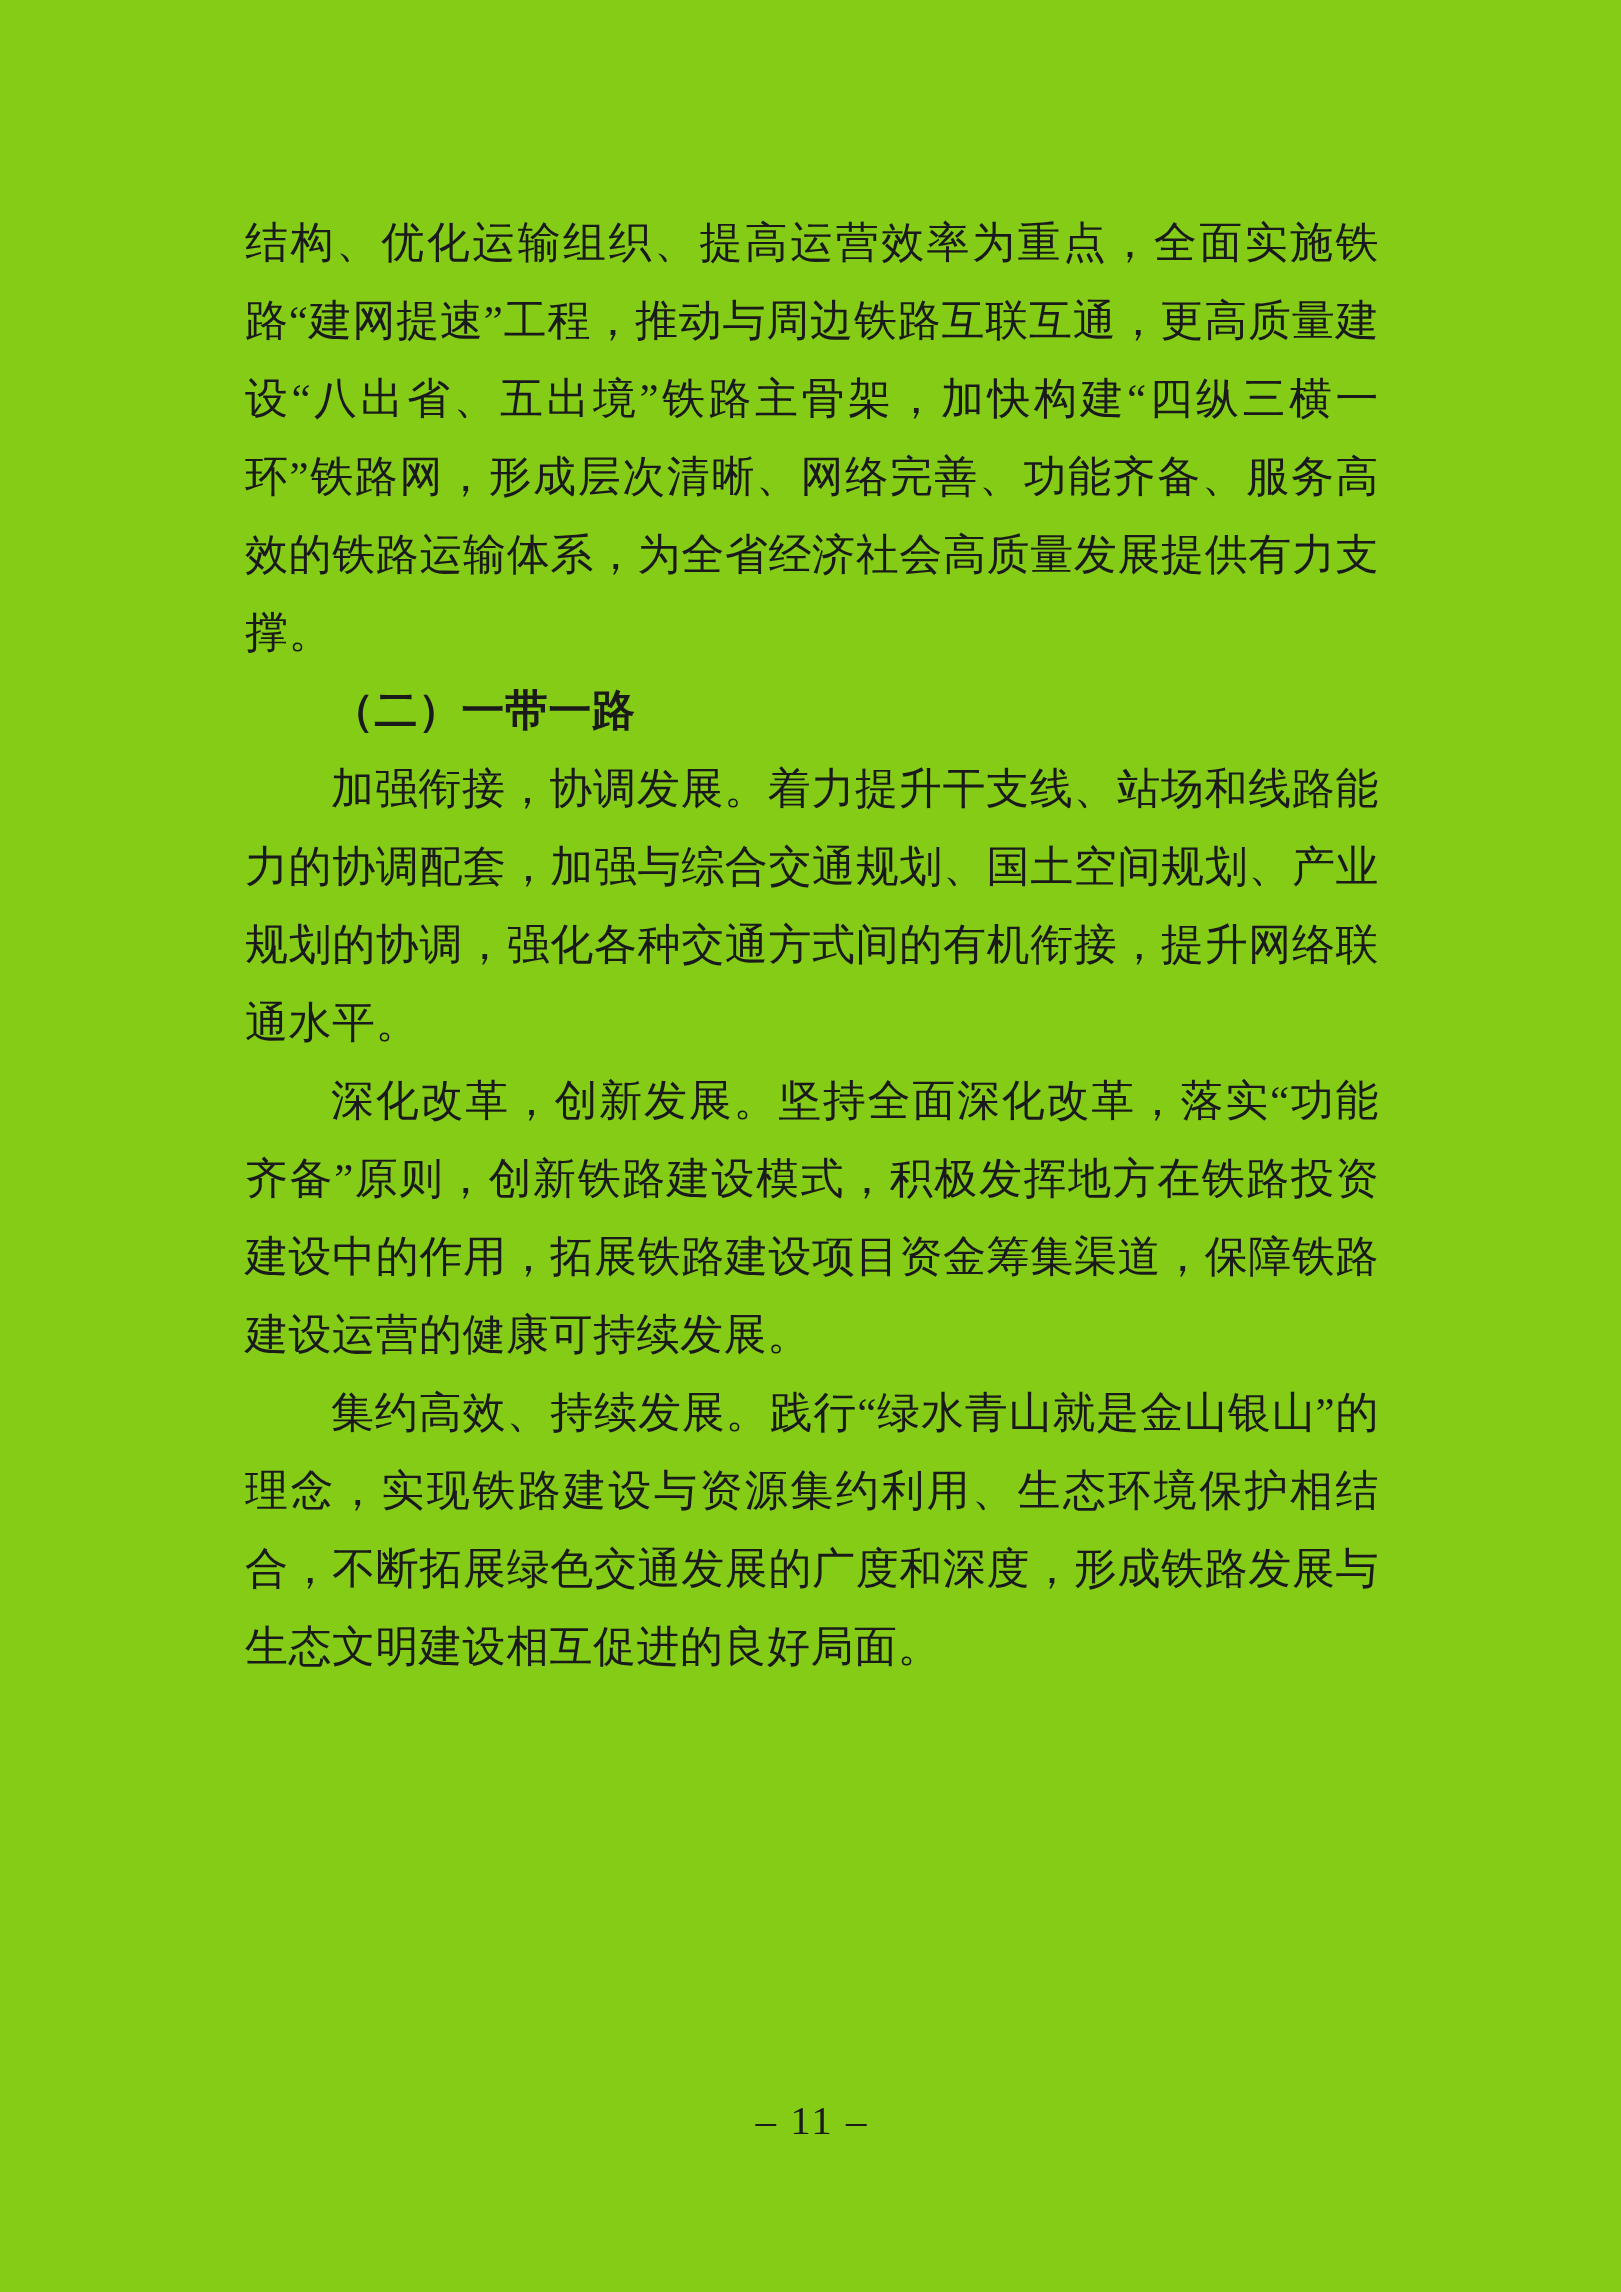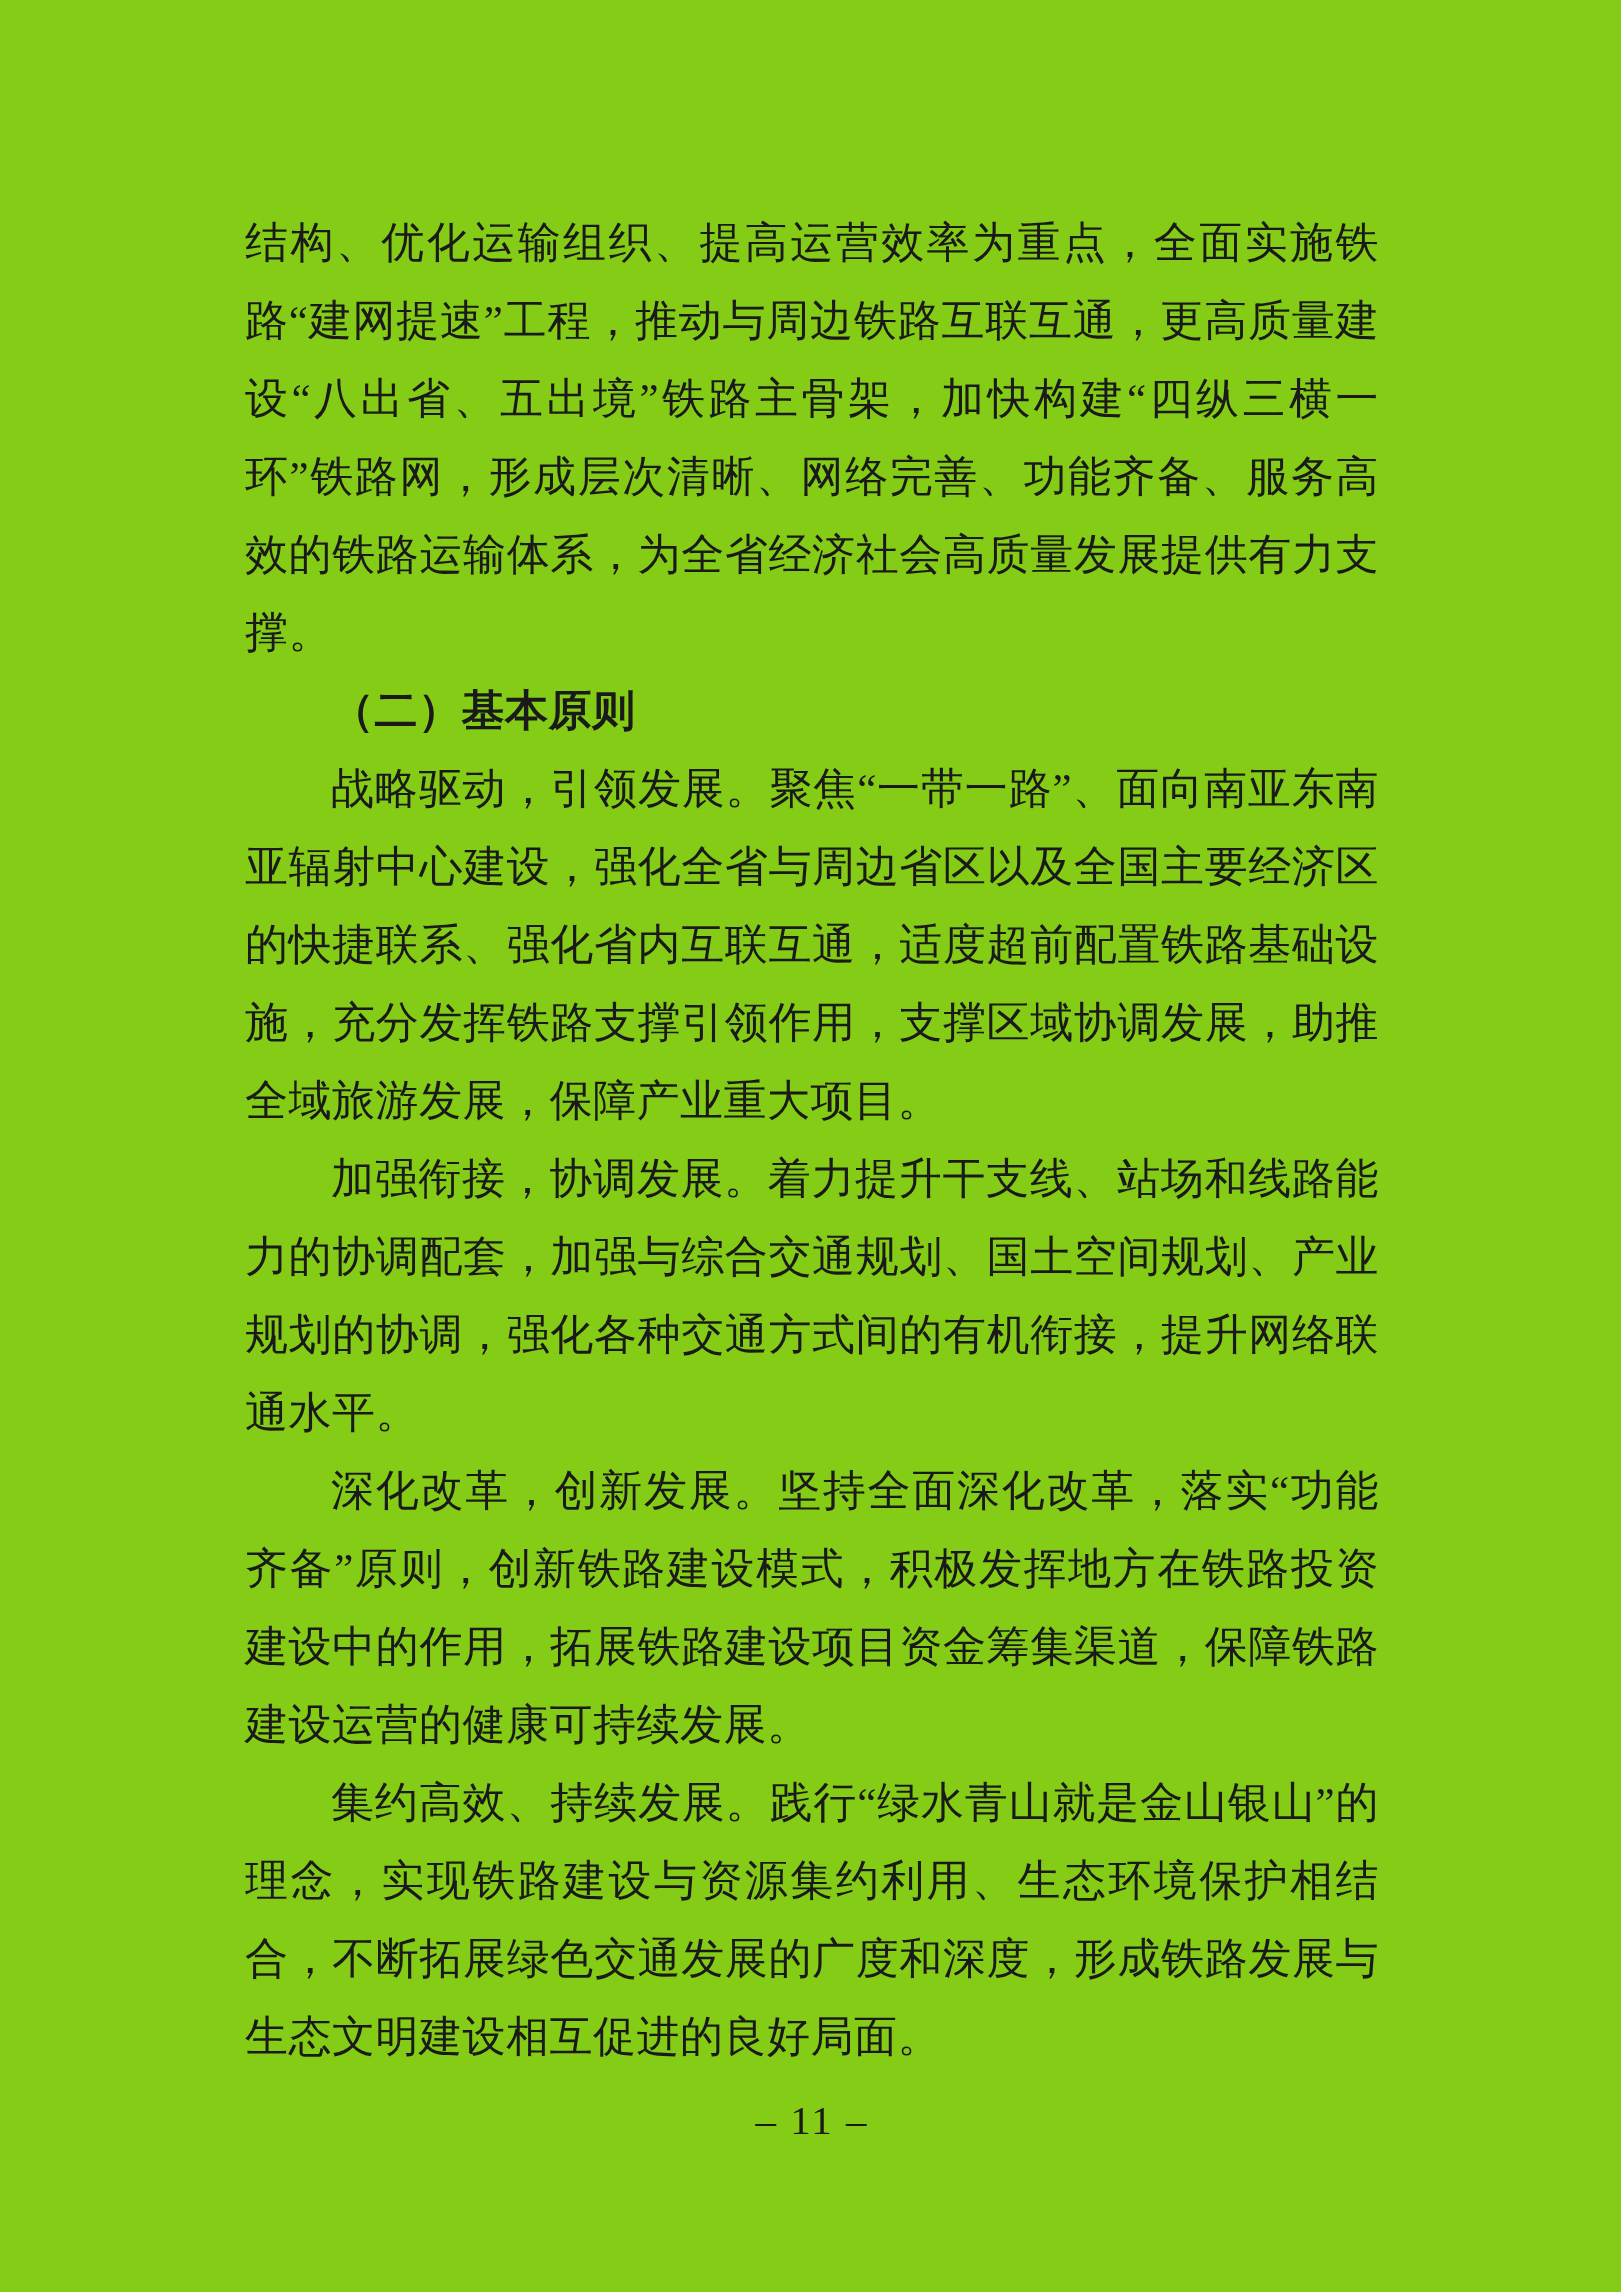--- a/index.html
+++ b/index.html
@@ -50,22 +50,21 @@
     color: #1a1a1a;
     letter-spacing: 2px;
   }
 </style>
 </head>
 <body>
 
 <div class="page">
   <div class="text-block">
     <p>结构、优化运输组织、提高运营效率为重点，全面实施铁路“建网提速”工程，推动与周边铁路互联互通，更高质量建设“八出省、五出境”铁路主骨架，加快构建“四纵三横一环”铁路网，形成层次清晰、网络完善、功能齐备、服务高效的铁路运输体系，为全省经济社会高质量发展提供有力支撑。</p>
-    <p class="indent heading">（二）基本原则</p>
-    <p class="indent">战略驱动，引领发展。聚焦“一带一路”、面向南亚东南亚辐射中心建设，强化全省与周边省区以及全国主要经济区的快捷联系、强化省内互联互通，适度超前配置铁路基础设施，充分发挥铁路支撑引领作用，支撑区域协调发展，助推全域旅游发展，保障产业重大项目。</p>
+    <p class="indent heading">（二）一带一路</p>
     <p class="indent">加强衔接，协调发展。着力提升干支线、站场和线路能力的协调配套，加强与综合交通规划、国土空间规划、产业规划的协调，强化各种交通方式间的有机衔接，提升网络联通水平。</p>
     <p class="indent">深化改革，创新发展。坚持全面深化改革，落实“功能齐备”原则，创新铁路建设模式，积极发挥地方在铁路投资建设中的作用，拓展铁路建设项目资金筹集渠道，保障铁路建设运营的健康可持续发展。</p>
     <p class="indent">集约高效、持续发展。践行“绿水青山就是金山银山”的理念，实现铁路建设与资源集约利用、生态环境保护相结合，不断拓展绿色交通发展的广度和深度，形成铁路发展与生态文明建设相互促进的良好局面。</p>
   </div>
 
   <div class="page-number">– 11 –</div>
 </div>
 
 
 </body></html>

